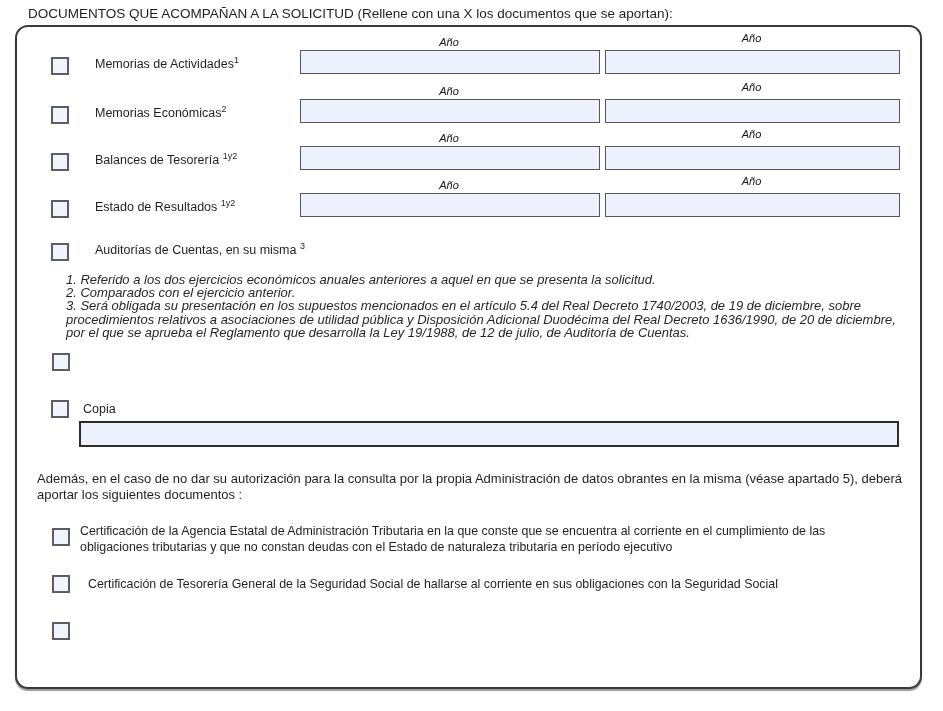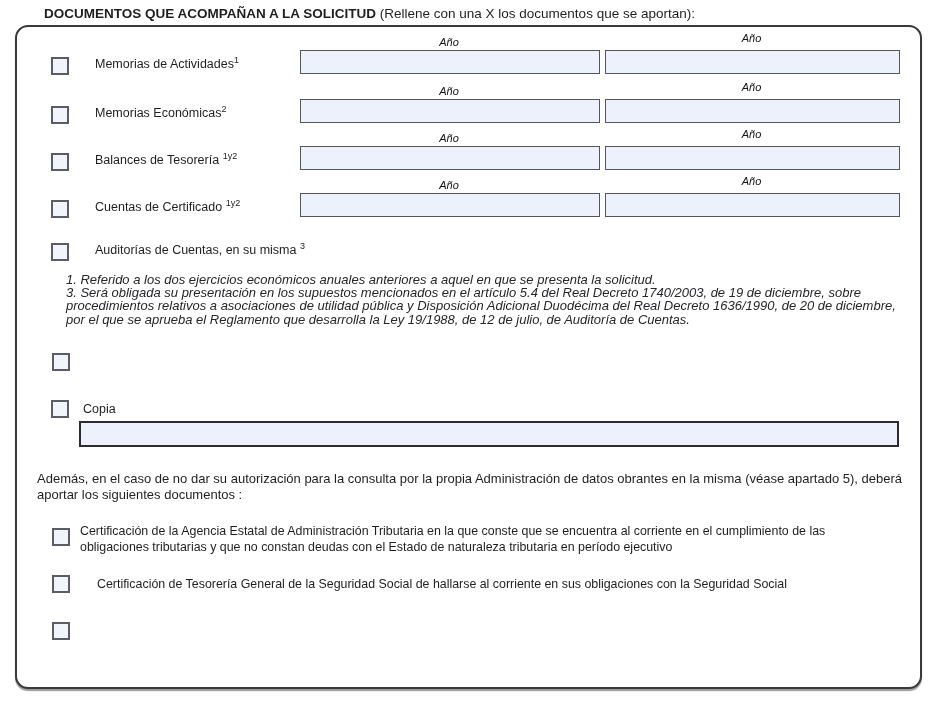--- a/index.html
+++ b/index.html
@@ -1,20 +1,20 @@
 <!DOCTYPE html>
 <html><head>
 <meta charset="utf-8">
 <style>
   html,body { margin:0; padding:0; background:#ffffff; }
   body { font-family:"Liberation Sans", sans-serif; color:#1f1f1f; }
   .page { position:relative; width:943px; height:711px; background:#fff; overflow:hidden; }
 
   .hdr { position:absolute; left:28px; top:6px; font-size:13.5px; white-space:nowrap; }
-  .hdr .bold { font-weight:bold;margin-left:16px; }
+  .hdr .bold { font-weight:normal; }
 
   .box { position:absolute; left:15px; top:25px; width:903px; height:660px;
          border:2px solid #3a3a3d; border-radius:13px;
          box-shadow:0 2px 1px rgba(70,70,75,0.55); background:#fff; }
 
   .row { position:absolute; left:0; top:0; width:943px; height:1px; }
 
   .cb { position:absolute; width:14px; height:14px; background:#f2f4fc;
         border:2px solid #5a5d66; cursor:pointer; }
 
@@ -71,46 +71,47 @@
     <div class="cb" style="left:51px; top:21px"></div>
     <div class="lbl" style="left:95px; top:19px"><span>Balances de Tesorería </span><sup>1y2</sup></div>
     <div class="anio" style="left:300px; top:0; width:298px">Año</div>
     <div class="anio" style="left:605px; top:-4px; width:293px">Año</div>
     <input class="yfield" style="left: 300px; top: 14px; width: 290px;" value="">
     <input class="yfield" style="left: 605px; top: 14px; width: 285px;" value="">
   </div>
 
   <div class="row" style="top:179px">
     <div class="cb" style="left:51px; top:21px"></div>
-    <div class="lbl" style="left:95px; top:19px"><span>Cuentas de Certificado </span><sup>1y2</sup></div>
+    <div class="lbl" style="left:95px; top:19px"><span>Estado de Resultados </span><sup>1y2</sup></div>
     <div class="anio" style="left:300px; top:0; width:298px">Año</div>
     <div class="anio" style="left:605px; top:-4px; width:293px">Año</div>
     <input class="yfield" style="left: 300px; top: 14px; width: 290px;" value="">
     <input class="yfield" style="left: 605px; top: 14px; width: 285px;" value="">
   </div>
 
   <div class="row" style="top:243px">
     <div class="cb" style="left:51px; top:0"></div>
     <div class="lbl" style="left:95px; top:-2px"><span>Auditorías de Cuentas, en su misma </span><sup>3</sup></div>
   </div>
 
   <div class="foot">
     <div>1. Referido a los dos ejercicios económicos anuales anteriores a aquel en que se presenta la solicitud.</div>
+    <div>2. Comparados con el ejercicio anterior.</div>
     <div>3. Será obligada su presentación en los supuestos mencionados en el artículo 5.4 del Real Decreto 1740/2003, de 19 de diciembre, sobre procedimientos relativos a asociaciones de utilidad pública y Disposición Adicional Duodécima del Real Decreto 1636/1990, de 20 de diciembre, por el que se aprueba el Reglamento que desarrolla la Ley 19/1988, de 12 de julio, de Auditoría de Cuentas.</div>
   </div>
 
   <div class="cb" style="left:52px; top:353px"></div>
 
   <div class="cb" style="left:51px; top:400px"></div>
   <div class="lbl" style="left:83px; top:402px">Copia</div>
   <input class="otros-input" value="" style="">
 
   <div class="para" style="left:37px; top:471px; width:876px">Además, en el caso de no dar su autorización para la consulta por la propia Administración de datos obrantes en la misma (véase apartado 5), deberá aportar los siguientes documentos :</div>
 
   <div class="cb" style="left:52px; top:528px"></div>
   <div class="wraplbl" style="left:80px; top:524px; width:817px">Certificación de la Agencia Estatal de Administración Tributaria en la que conste que se encuentra al corriente en el cumplimiento de las obligaciones tributarias y que no constan deudas con el Estado de naturaleza tributaria en período ejecutivo</div>
 
   <div class="cb" style="left:52px; top:575px"></div>
-  <div class="wraplbl" style="left:97px; top:577px; width:830px">Certificación de Tesorería General de la Seguridad Social de hallarse al corriente en sus obligaciones con la Seguridad Social</div>
+  <div class="wraplbl" style="left:88px; top:577px; width:830px">Certificación de Tesorería General de la Seguridad Social de hallarse al corriente en sus obligaciones con la Seguridad Social</div>
 
   <div class="cb" style="left:52px; top:622px"></div>
 
 </div>
 
 </body></html>

